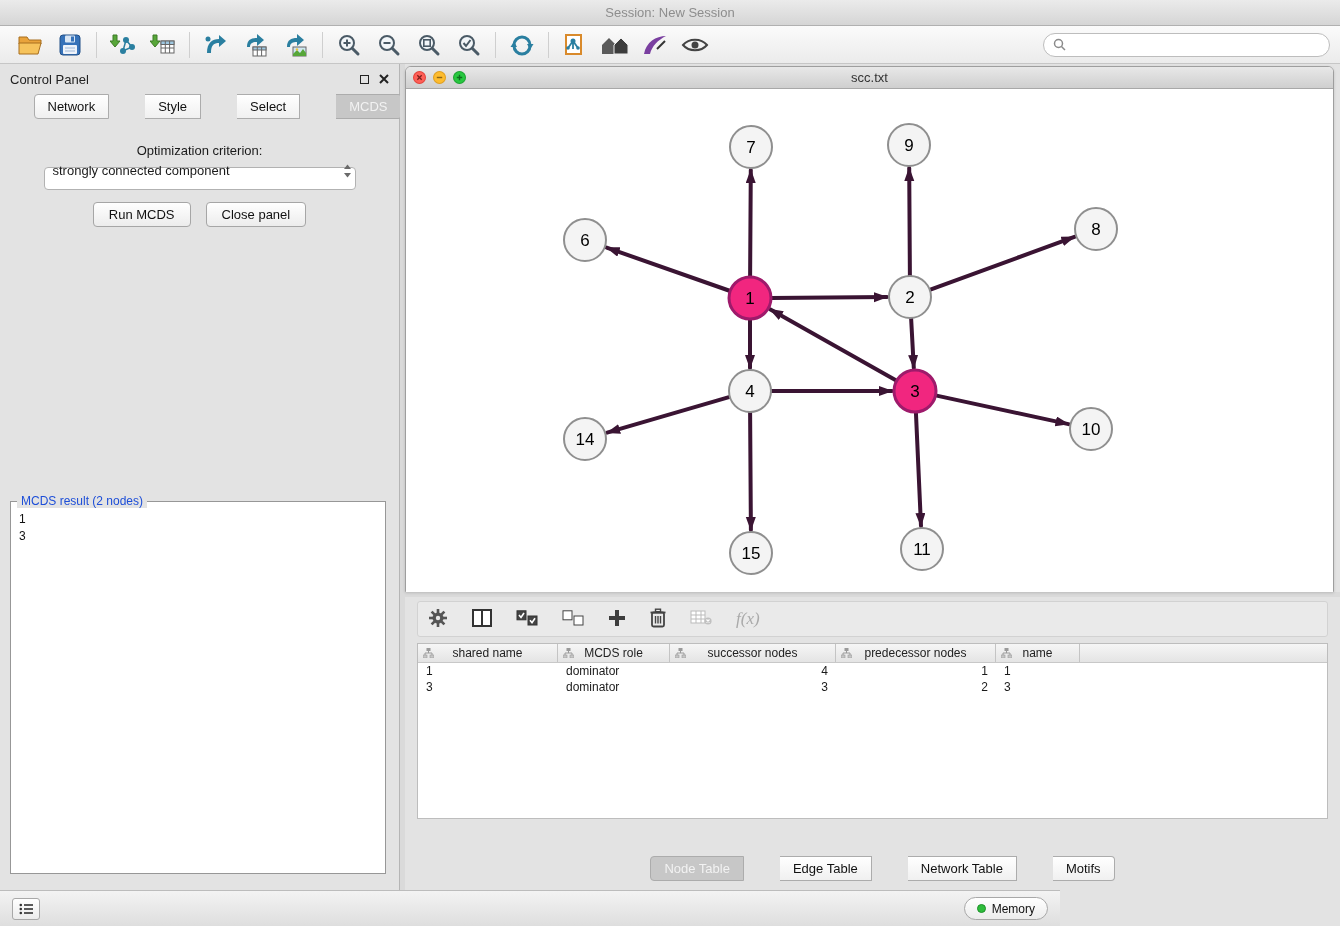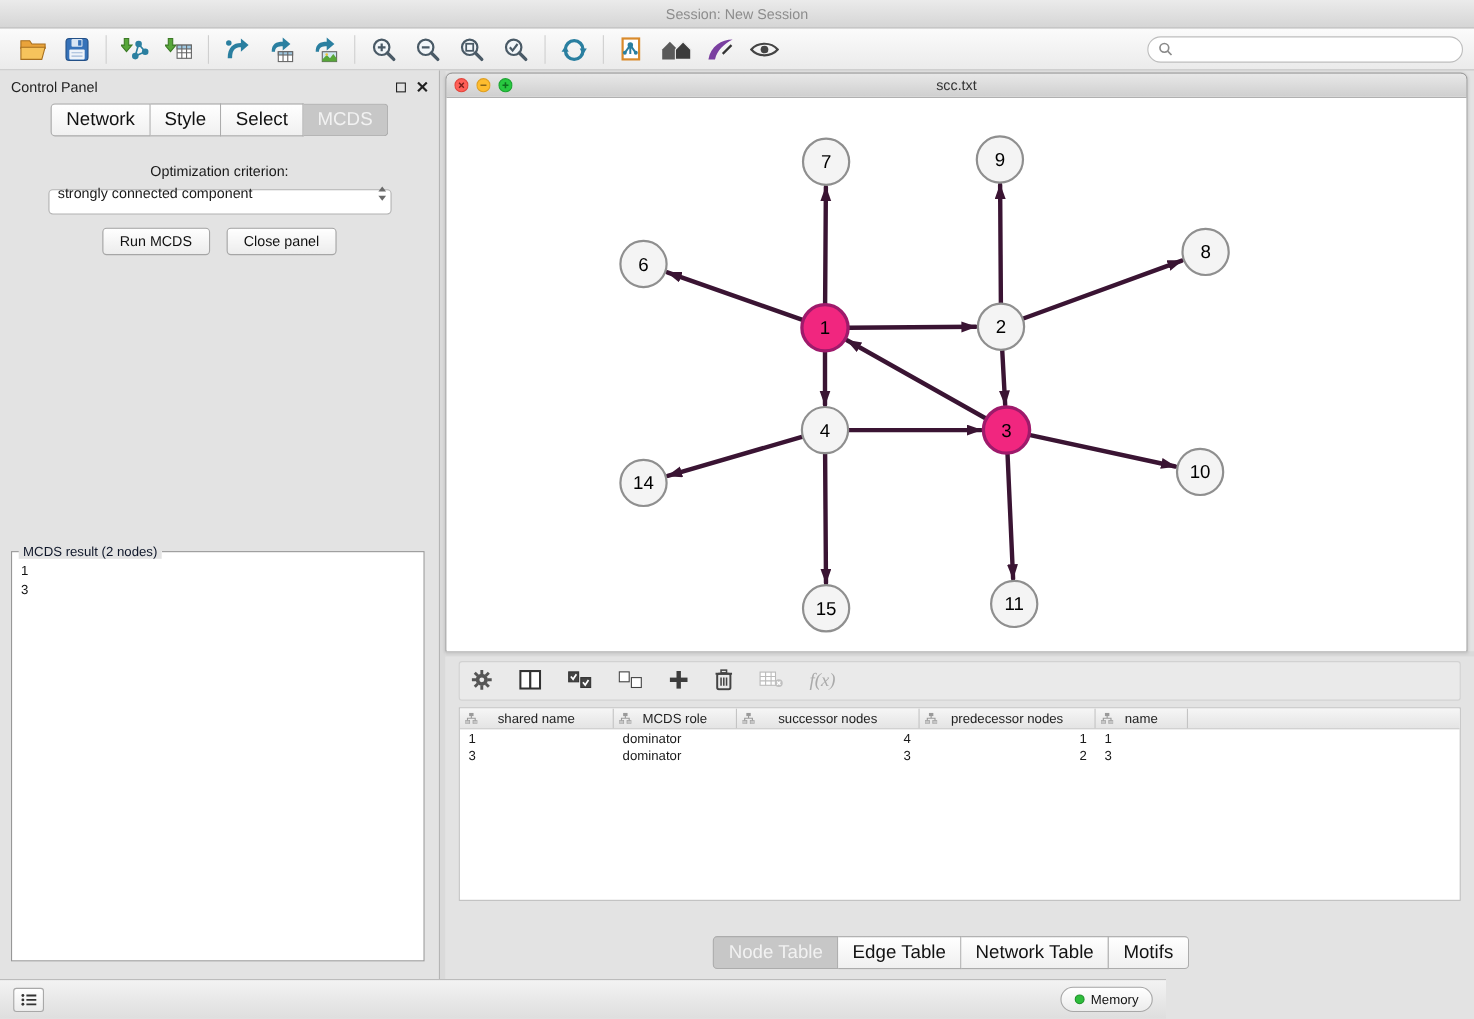--- a/index.html
+++ b/index.html
@@ -38,23 +38,23 @@
   
   .control-panel{
     position:absolute; top:64px; left:0; width:400px; height:826px;
     background:#e3e3e3; border-right:1px solid #b5b5b5;
   }
   .cp-header{ height:30px; display:flex; align-items:center; padding:0 10px; font-size:13px; color:#222;gap:48px;}
   .hdr-icons{ margin-left:auto; display:flex; align-items:center; gap:10px;}
   .float-box{ width:9px; height:9px; border:1.5px solid #222; display:inline-block;}
   .cp-tabs{ display:flex; justify-content:center; }
   .tab{
-    padding:4px 13px; font-size:17px;
+    padding:4px 13px; font-size:13px;
     background:linear-gradient(#ffffff,#f0f0f0);
-    border:1px solid #acacac; cursor:default; color:#111;
+    border:1px solid #acacac; cursor:default; color:#111;margin-left:36px;
   }
   .tab:first-child{ border-radius:4px 0 0 4px; }
   .tab:last-child{ border-radius:0 4px 4px 0; }
   .tab + .tab{ border-left:none; }
   .tab.active{ background:#c7c7c7; color:#f2f2f2; }
   .cp-opt-label{ text-align:center; margin-top:24px; font-size:13px; }
   .cp-select{
     width:312px; height:23px; margin:9px auto 0;
     background:#fff; border:1px solid #b2b2b2; border-radius:4px;
     display:flex; align-items:center; padding:0 2px 16px 8px; font-size:13px;
@@ -63,21 +63,21 @@
   .cp-buttons{ display:flex; justify-content:center; gap:15px; margin-top:12px; }
   .btn{
     padding:4px 15px; font-size:13px; color:#111;
     background:linear-gradient(#ffffff,#ececec);
     border:1px solid #a6a6a6; border-radius:4px;
   }
   .result-fieldset{
     position:absolute; left:10px; right:13px; top:430px; bottom:16px;
     background:#fff; border:1px solid #979797;
   }
-  .result-fieldset legend{ font-size:12px; margin-left:6px; padding:0 4px; background:#e3e3e3; color:#0f172a;}
+  .result-fieldset legend{ font-size:12px; margin-left:6px; padding:0 4px; background:#e3e3e3; color:#1d4ed8;}
   .result-list{ padding:3px 8px; font-size:12px; line-height:17px; color:#111; }
   
   .v-splitter{ position:absolute; top:64px; left:400px; width:5px; height:826px; background:#dadada; }
   .h-splitter{ position:absolute; top:592px; left:405px; width:935px; height:5px; background:#dadada; }
   
   .network-window{
     position:absolute; top:66px; left:405px; width:929px; height:526px;
     border:1px solid #9e9e9e; border-radius:6px 6px 0 0;
     background:#fff; box-shadow:0 1px 3px rgba(0,0,0,0.15);
   }

